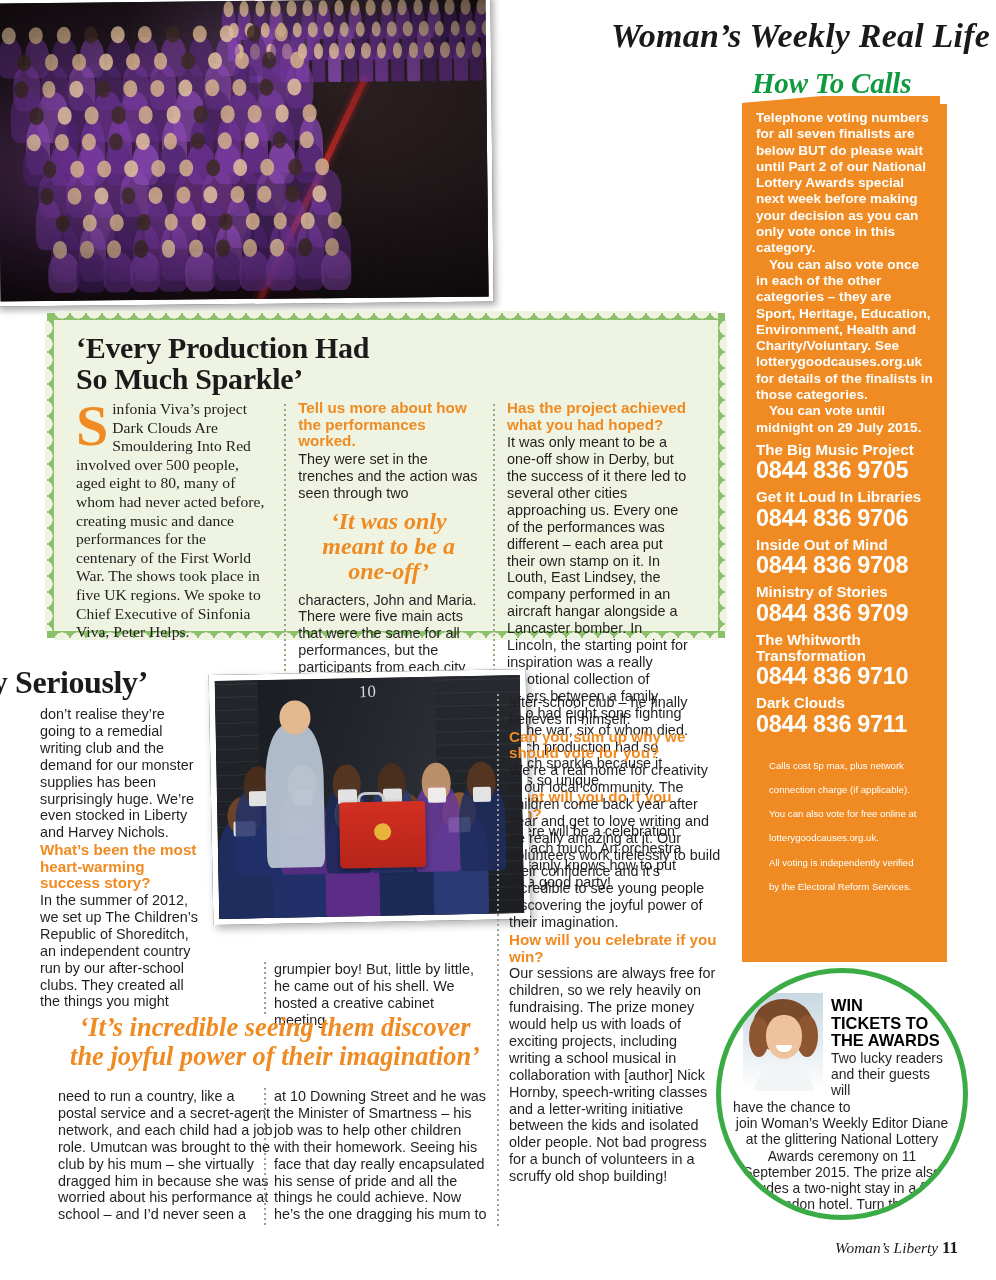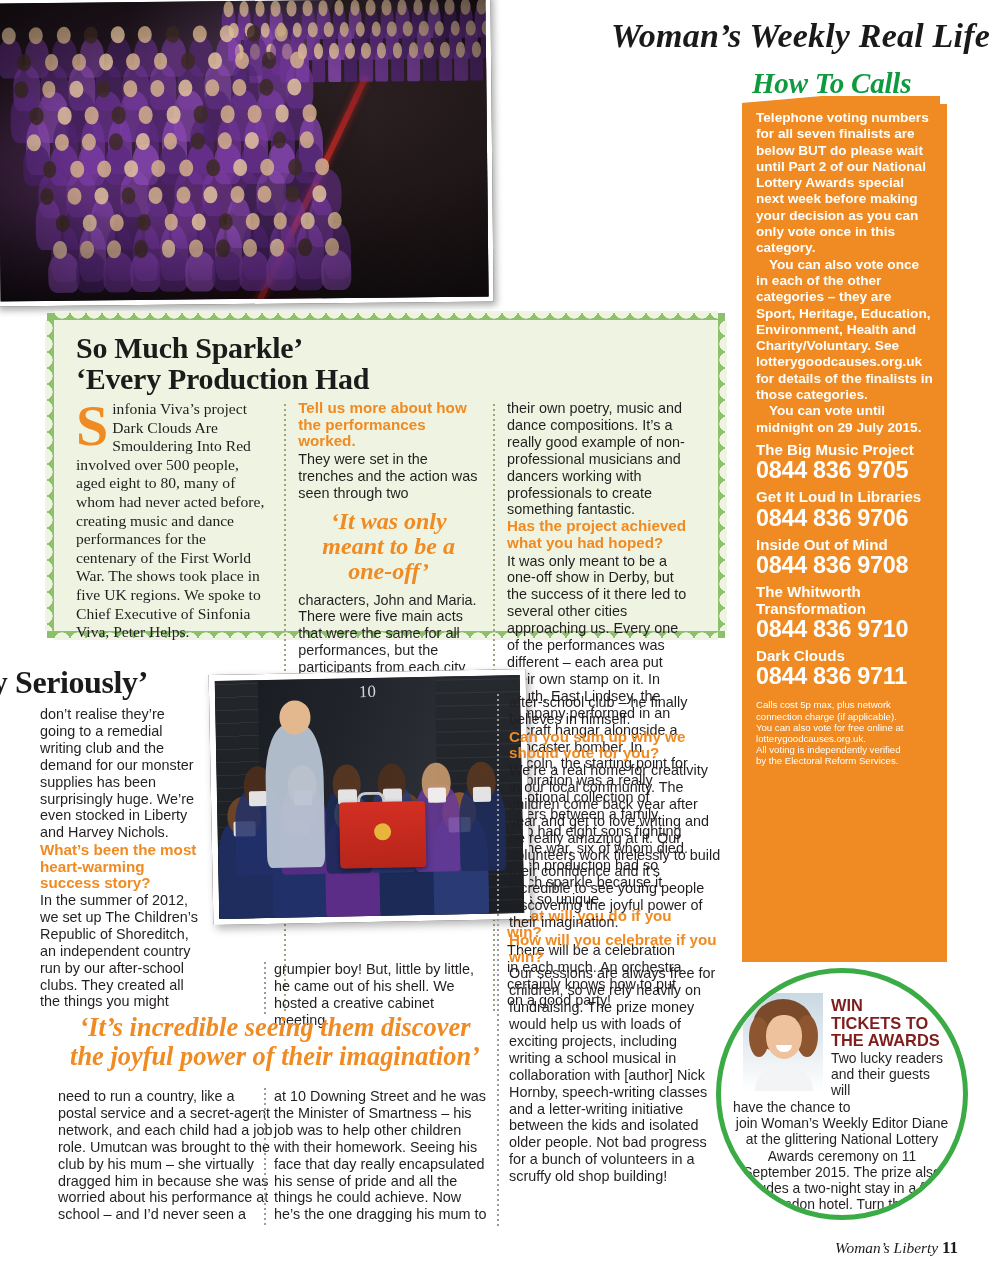--- a/index.html
+++ b/index.html
@@ -157,21 +157,21 @@
     color:#ffffff; font-weight:700; font-size:15.1px; line-height:16.4px;
   }
   .num-tel {
     color:#ffffff; font-weight:700; font-size:23.4px; line-height:25px;
     letter-spacing:-0.3px;
   }
   .smallprint {
     padding:4px 16px 0 14px; color:#ffffff;
     font-size:9.6px; line-height:11.2px; font-weight:400;
   }
-  .smallprint p { margin:0; }
+  .smallprint p { margin:13px; }
 
   
   .win-circle {
     position:absolute; left:716px; top:968px; width:252px; height:252px;
     border-radius:50%; background:#ffffff; border:5px solid #3aab45;
     overflow:hidden;
   }
   .win-inner { position:relative; width:100%; height:100%; padding:14px 12px 8px 12px; }
   .win-photo {
     float:left; width:80px; height:98px; margin:6px 8px 2px 10px;
@@ -186,21 +186,21 @@
     border-radius:50%; background:#8d5630; }
   .wp-hair3 { position:absolute; right:5px; top:22px; width:22px; height:42px;
     border-radius:50%; background:#8d5630; }
   .wp-face { position:absolute; left:23px; top:22px; width:36px; height:44px;
     border-radius:48% 48% 52% 52%; background:#edc29c; }
   .wp-smile { position:absolute; left:33px; top:52px; width:16px; height:7px;
     border-radius:0 0 16px 16px; background:#fff; }
   .wp-body { position:absolute; left:12px; bottom:0; width:58px; height:26px;
     border-radius:30px 30px 0 0; background:#f2f4f6; }
   .win-title {
-    color:#7f1d1d; font-weight:700; font-size:16.4px; line-height:17.6px;
+    color:#000000; font-weight:700; font-size:16.4px; line-height:17.6px;
     padding-top:10px;
   }
   .win-text {
     font-size:13.9px; line-height:16.3px; color:#231f20;
   }
   .win-text .centered { text-align:center; }
 
   
   .head-seriously {
     position:absolute; left:-22px; top:665px; width:230px;
@@ -582,39 +582,38 @@
 
 <div class="green-box">
   <div class="green-inner">
     <div class="scallop-top"></div>
     <div class="scallop-bottom"></div>
     <div class="scallop-left"></div>
     <div class="scallop-right"></div>
 
     <div class="gb-pad">
       <div class="gb-head">
+        <div>‘Every Production Had</div>
         <div>So Much Sparkle’</div>
-        <div>‘Every Production Had</div>
       </div>
 
       <div class="gb-cols">
 
         <div class="gb-col">
           <p class="serif-body"><span class="dropcap">S</span><span>infonia Viva’s project Dark Clouds Are Smouldering Into Red involved over 500 people, aged eight to 80, many of whom had never acted before, creating music and dance performances for the centenary of the First World War. The shows took place in five UK regions. We spoke to Chief Executive of Sinfonia Viva, Peter Helps.</span></p>
         </div>
 
         <div class="gb-col divider">
           <p class="q-head">Tell us more about how the performances worked.</p>
           <p class="s-body">They were set in the trenches and the action was seen through two</p>
           <div class="pullquote-green">‘It was only meant to be a one-off’</div>
           <p class="s-body">characters, John and Maria. There were five main acts that were the same for all performances, but the participants from each city worked together to break these up with</p>
         </div>
 
         <div class="gb-col divider">
-          <p class="s-body">their own poetry, music and dance compositions. It’s a really good example of non-professional musicians and dancers working with professionals to create something fantastic.</p>
           <p class="q-head">Has the project achieved what you had hoped?</p>
           <p class="s-body">It was only meant to be a one-off show in Derby, but the success of it there led to several other cities approaching us. Every one of the performances was different – each area put their own stamp on it. In Louth, East Lindsey, the company performed in an aircraft hangar alongside a Lancaster bomber. In Lincoln, the starting point for inspiration was a really emotional collection of letters between a family who had eight sons fighting in the war, six of whom died. Each production had so much sparkle because it was so unique.</p>
           <p class="q-head">What will you do if you win?</p>
           <p class="s-body">There will be a celebration in each much. An orchestra certainly knows how to put on a good party!</p>
         </div>
       </div>
     </div>
   </div>
 </div>
 
@@ -630,20 +629,24 @@
       <div class="num-name">The Big Music Project</div>
       <div class="num-tel">0844 836 9705</div>
     </div>
     <div class="num-item">
       <div class="num-name">Get It Loud In Libraries</div>
       <div class="num-tel">0844 836 9706</div>
     </div>
     <div class="num-item">
       <div class="num-name">Inside Out of Mind</div>
       <div class="num-tel">0844 836 9708</div>
+    </div>
+    <div class="num-item">
+      <div class="num-name">Ministry of Stories</div>
+      <div class="num-tel">0844 836 9709</div>
     </div>
     <div class="num-item">
       <div class="num-name">
           <div>The Whitworth</div>
           <div>Transformation</div>
         </div>
       <div class="num-tel">0844 836 9710</div>
     </div>
     <div class="num-item">
       <div class="num-name">Dark Clouds</div>

